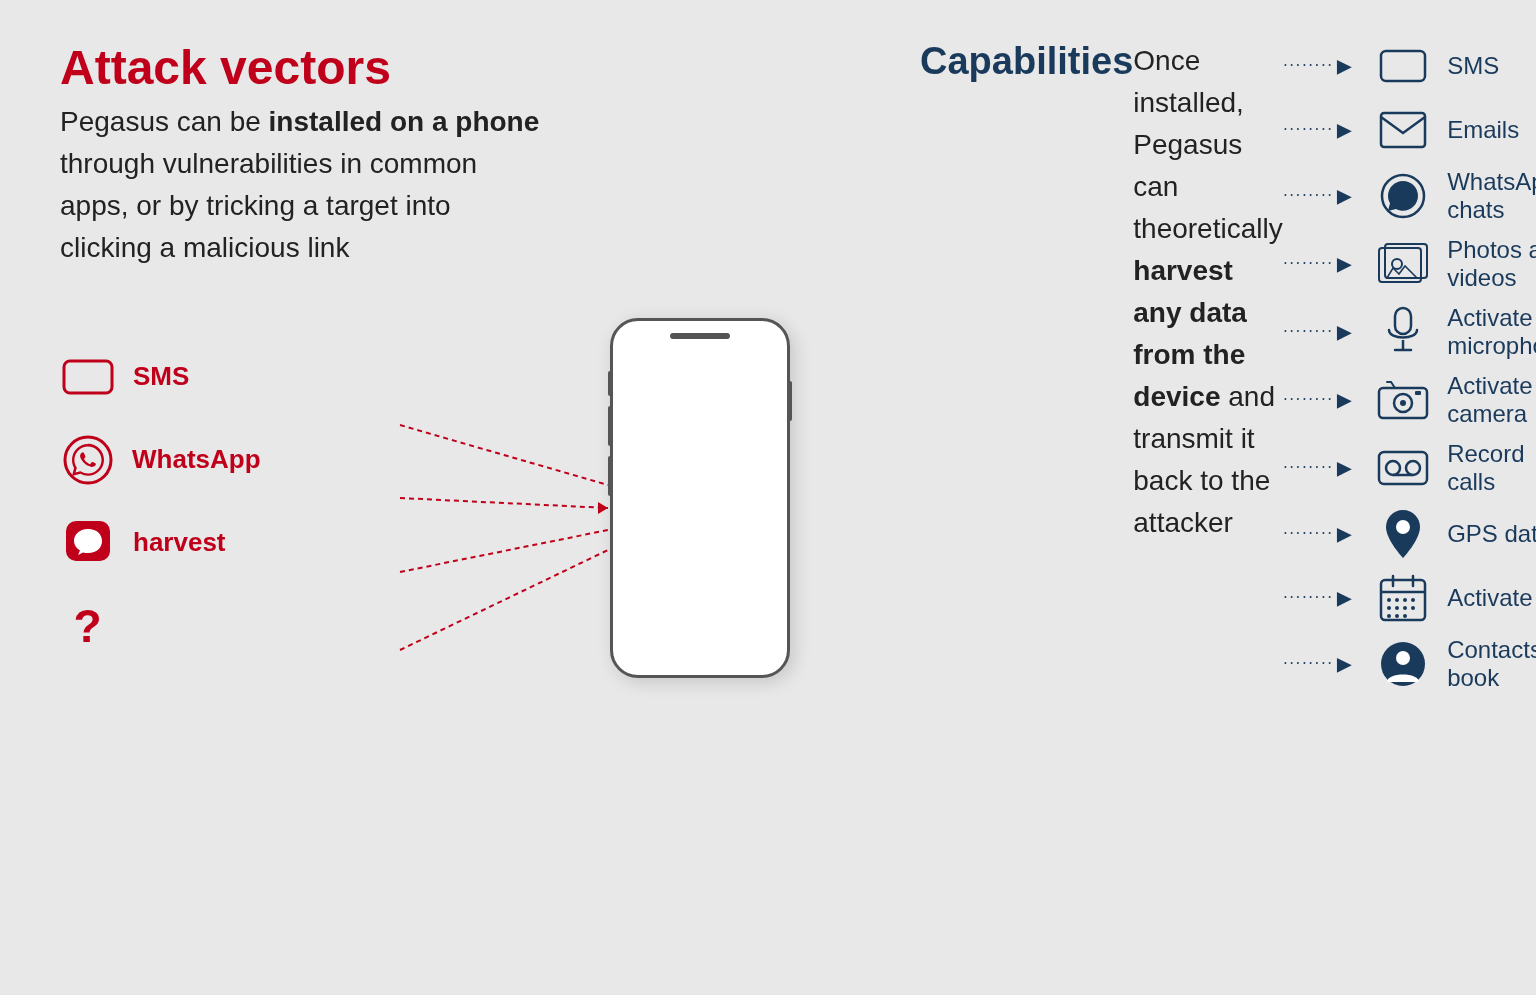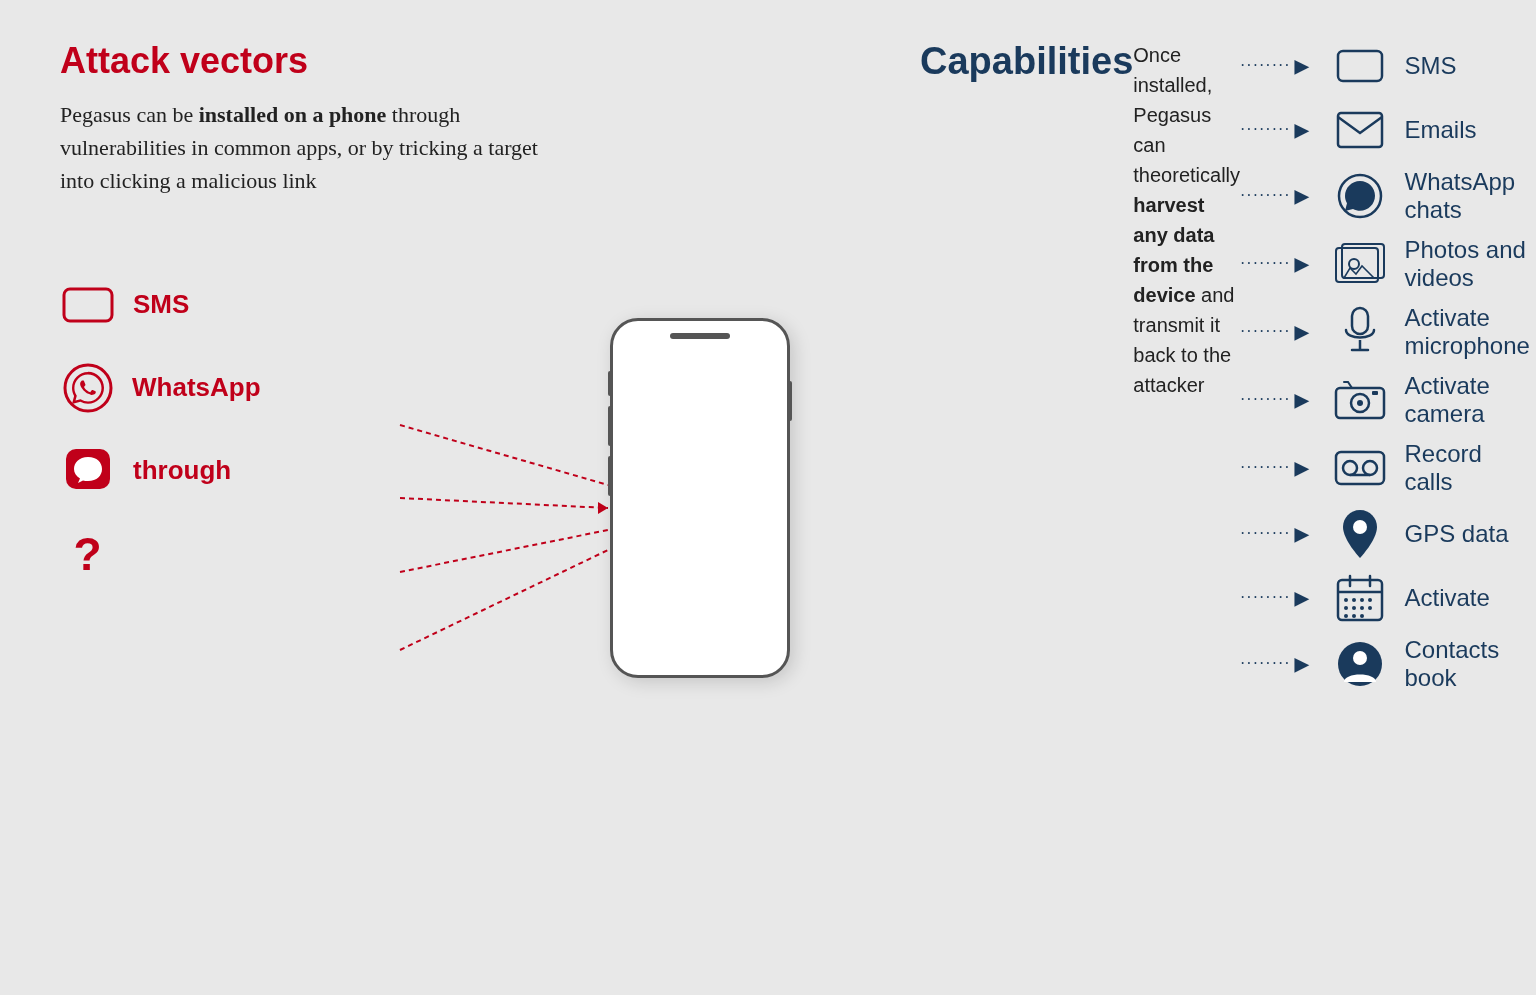--- a/index.html
+++ b/index.html
@@ -20,30 +20,30 @@
     }
     
     .left-panel {
       width: 480px;
       flex-shrink: 0;
       display: flex;
       flex-direction: column;
     }
     .attack-title {
       color: #c0001a;
-      font-size: 36px;
+      font-size: 48px;
       font-weight: bold;
       font-family: Arial, sans-serif;
-      margin-bottom: 16px;
+      margin-bottom: 6px;
     }
     .attack-desc {
-      font-size: 22px;
+      font-size: 28px;
       line-height: 1.5;
       color: #222;
-      font-family: Liberation Serif, serif;
+      font-family: Liberation Sans, sans-serif;
       margin-bottom: 60px;
     }
     .attack-desc b {
       font-weight: bold;
     }
     .attack-vectors-list {
       display: flex;
       flex-direction: column;
       gap: 28px;
       margin-top: 20px;
@@ -90,21 +90,21 @@
       padding-left: 60px;
     }
     .capabilities-title {
       color: #1a3a5c;
       font-size: 38px;
       font-weight: bold;
       font-family: Arial, sans-serif;
       margin-bottom: 12px;
     }
     .capabilities-desc {
-      font-size: 20px;
+      font-size: 28px;
       line-height: 1.5;
       color: #222;
       font-family: Arial, sans-serif;
       margin-bottom: 30px;
     }
     .capabilities-desc b {
       font-weight: bold;
     }
     .capabilities-list {
       display: flex;
@@ -240,21 +240,21 @@
         <div class="vector-label">WhatsApp</div>
       </div>
 
       <div class="vector-item" style="position:relative;">
         <div class="vector-icon">
           <svg width="52" height="52" viewBox="0 0 52 52">
             <rect x="4" y="4" width="44" height="40" rx="10" ry="10" fill="#c0001a"></rect>
             <path d="M26 12 c-9 0-14 6-14 12 0 4 2 7 6 9.5l-2 4.5 5-2.5c1.5.4 3 .5 5 .5 9 0 14-5.5 14-12S35 12 26 12z" fill="white"></path>
           </svg>
         </div>
-        <div class="vector-label">through</div>
+        <div class="vector-label">harvest</div>
       </div>
 
       <div class="vector-item" style="position:relative;">
         <div class="vector-icon">
           <span style="font-size:46px; font-weight:bold; color:#c0001a; font-family:Arial;">?</span>
         </div>
       </div>
     </div>
   </div>
 

